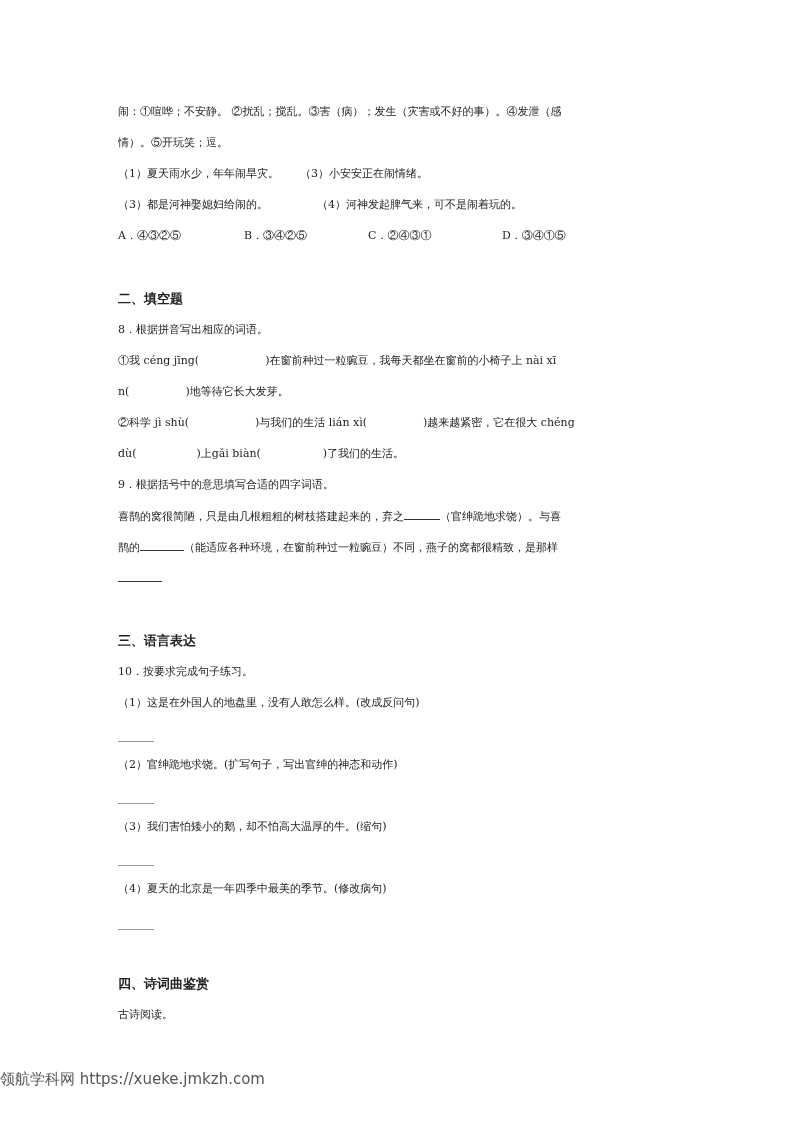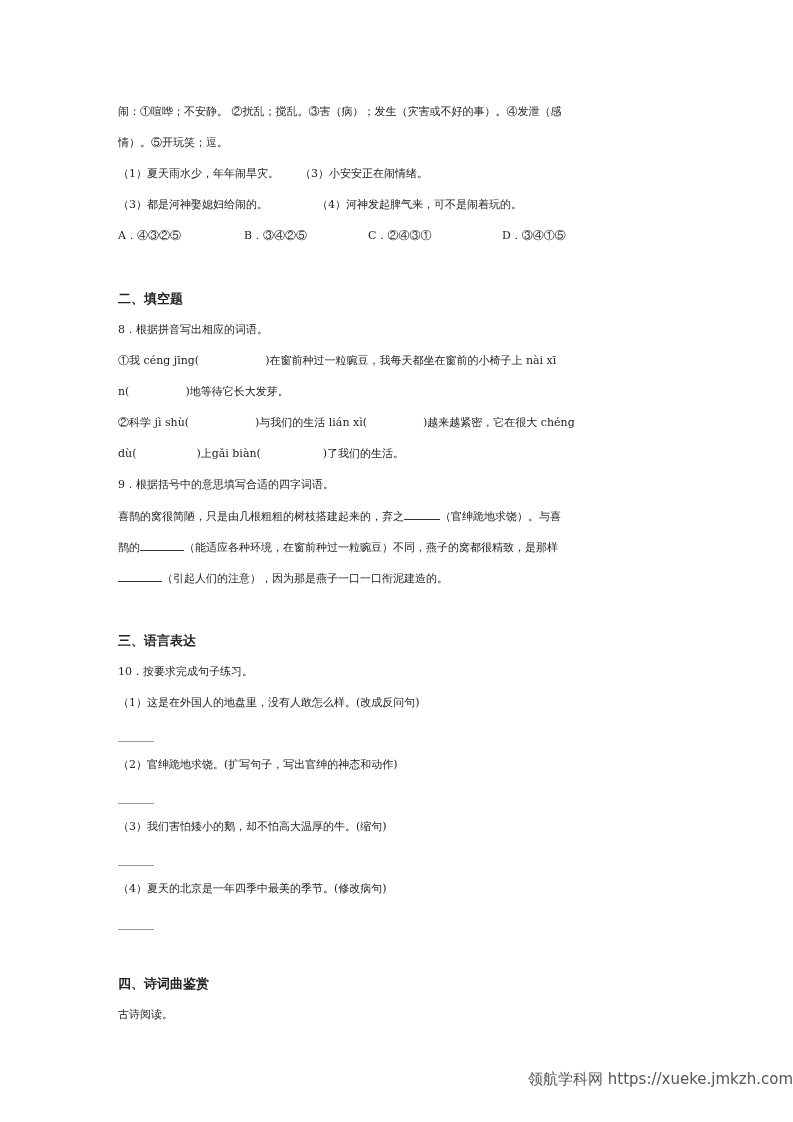--- a/index.html
+++ b/index.html
@@ -4,21 +4,21 @@
   <style>
     html, body { margin: 0; padding: 0; background: #ffffff; }
     body { width: 793px; height: 1122px; position: relative; overflow: hidden;
       font-family: "DejaVu Serif", "Liberation Serif", serif; color: #222; }
     .page { position: absolute; left: 118px; top: 0; width: 560px; }
     .line { position: absolute; left: 0; white-space: nowrap; font-size: 11px; line-height: 18px; }
     .h { font-weight: bold; font-family: "DejaVu Sans", "Liberation Sans", sans-serif; font-size: 13px; }
     .blank { display: inline-block; border-bottom: 1px solid #333; height: 12px; vertical-align: baseline; }
     .answer-line { position: absolute; left: 0; width: 36px; border-top: 1px solid #999; }
     .gap { display: inline-block; }
-    .footer { position: absolute; left: 0; width: 793px; top: 1070px; text-align: right;
+    .footer { position: absolute; left: 0; width: 793px; top: 1070px; text-align: left;
       font-family: "DejaVu Sans", "Liberation Sans", sans-serif; font-size: 15px; color: #555; }
   </style>
 </head>
 <body>
 
 <div class="page">
 
   <div class="line" style="top:103px">闹：①喧哗；不安静。 ②扰乱；搅乱。③害（病）；发生（灾害或不好的事）。④发泄（感</div>
   <div class="line" style="top:134px">情）。⑤开玩笑；逗。</div>
   <div class="line" style="top:165px">
@@ -54,21 +54,21 @@
   </div>
 
   <div class="line" style="top:476px">9．根据括号中的意思填写合适的四字词语。</div>
   <div class="line" style="top:507px">
     <span>喜鹊的窝很简陋，只是由几根粗粗的树枝搭建起来的，弃之</span><span class="blank" style="width:36px"></span><span>（官绅跪地求饶）。与喜</span>
   </div>
   <div class="line" style="top:538px">
     <span>鹊的</span><span class="blank" style="width:44px"></span><span>（能适应各种环境，在窗前种过一粒豌豆）不同，燕子的窝都很精致，是那样</span>
   </div>
   <div class="line" style="top:569px">
-    <span class="blank" style="width:44px"></span><span>（引起人们的注意），因为那是燕子一口一口衔泥建造的。</span>
+    <span class="blank" style="width:44px"></span>
   </div>
 
   <div class="line h" style="top:632px">三、语言表达</div>
   <div class="line" style="top:663px">10．按要求完成句子练习。</div>
   <div class="line" style="top:694px">（1）这是在外国人的地盘里，没有人敢怎么样。(改成反问句)</div>
   <div class="answer-line" style="top:741px"></div>
   <div class="line" style="top:756px">（2）官绅跪地求饶。(扩写句子，写出官绅的神态和动作)</div>
   <div class="answer-line" style="top:803px"></div>
   <div class="line" style="top:818px">（3）我们害怕矮小的鹅，却不怕高大温厚的牛。(缩句)</div>
   <div class="answer-line" style="top:865px"></div>

